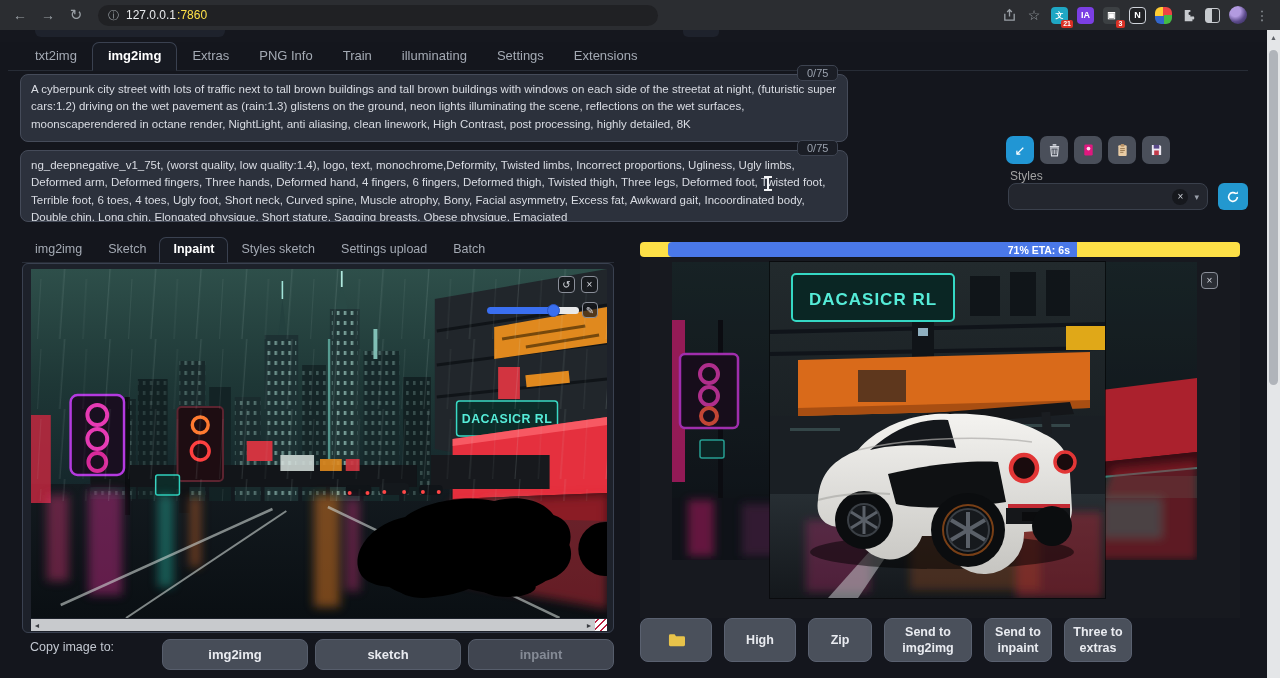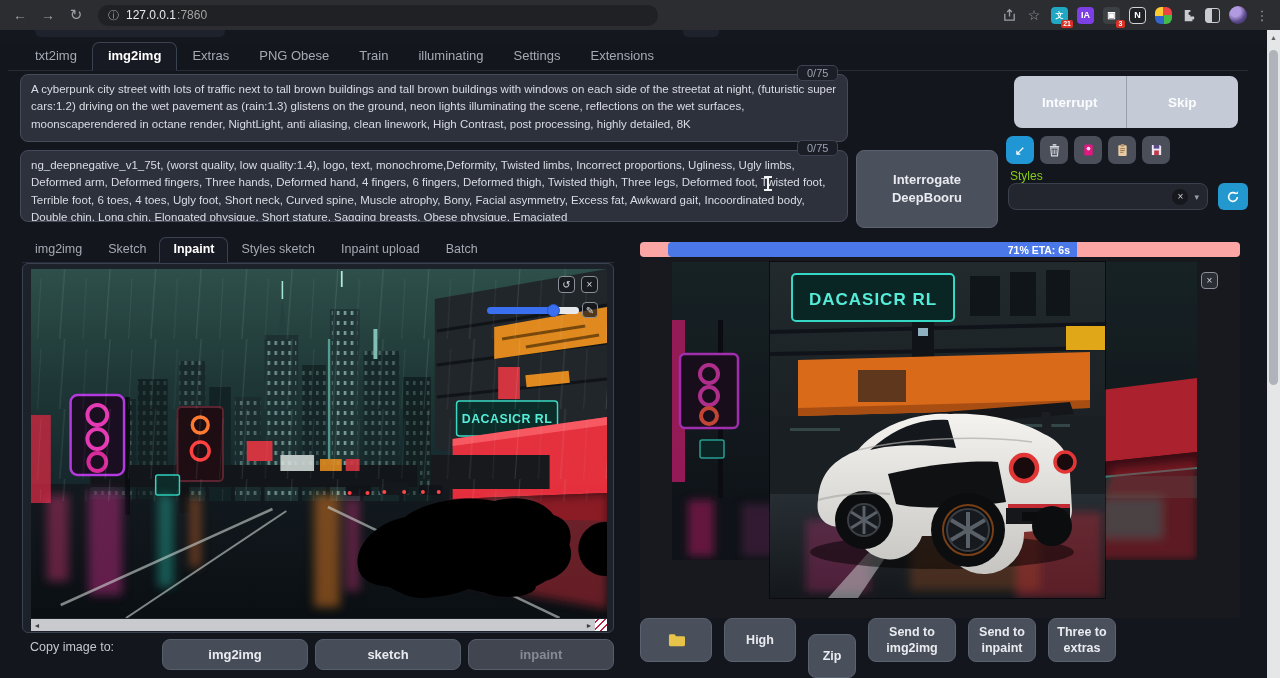--- a/index.html
+++ b/index.html
@@ -10,21 +10,21 @@
     color:#e7e9ee; -webkit-font-smoothing:antialiased;
   }
   
   .chrome { position:absolute; left:0; top:0; width:1280px; height:30px;
     background:#2b2d31; display:flex; align-items:center; padding:0 8px; gap:4px; z-index:50; }
   .nav-ic { width:24px; height:24px; display:flex; align-items:center; justify-content:center;
     color:#9aa0a6; font-size:14px; border-radius:50%; }
   .url-pill { height:21px; width:560px; margin-left:6px; background:#202124; border-radius:11px;
     display:flex; align-items:center; padding:0 10px; gap:7px; font-size:12px; color:#e8eaed; }
   .url-pill .info { color:#9aa0a6; font-size:11px; }
-  .url-port { color:#a3a3a3; }
+  .url-port { color:#fde047; }
   .chrome-right { margin-left:auto; display:flex; align-items:center; gap:9px; padding-right:4px; }
   .ext { position:relative; width:17px; height:17px; border-radius:4px; display:flex;
     align-items:center; justify-content:center; font-size:9px; font-weight:bold; color:#fff; }
   .badge { position:absolute; right:-5px; bottom:-4px; background:#d93025; color:#fff;
     font-size:7px; font-weight:bold; padding:0 2px; border-radius:2px; line-height:8px; min-width:9px; text-align:center; }
   .avatar { width:18px; height:18px; border-radius:50%;
     background:radial-gradient(circle at 35% 30%, #b29ae0 0 30%, #5b4a8a 60%, #2c2450 100%); }
   
   .topstrip { position:absolute; left:0; top:30px; width:1280px; height:12px; background:#15171e; }
   .peek { position:absolute; background:#1e222c; }
@@ -45,21 +45,21 @@
     justify-content:center; text-align:center; line-height:1.35; cursor:pointer; }
   .interrupt-skip { position:absolute; left:1014px; top:76px; width:224px; height:52px;
     border-radius:8px; overflow:hidden; display:flex; }
   .half { flex:1; background:#c5cbd6; color:#fbfcfe; font-weight:600; font-size:13.5px;
     display:flex; align-items:center; justify-content:center; cursor:pointer; }
   .half + .half { border-left:1px solid #9aa1ae; }
   .toolrow { position:absolute; left:1006px; top:136px; display:flex; gap:6px; }
   .tool { width:28px; height:28px; border-radius:7px; background:#4a4f5a; display:flex;
     align-items:center; justify-content:center; cursor:pointer; font-size:13px; color:#fff; }
   .tool.blue { background:#2196d4; }
-  .styles-label { position:absolute; left:1010px; top:169px; font-size:12px; color:#84cc16; }
+  .styles-label { position:absolute; left:1010px; top:169px; font-size:12px; color:#a3a3a3; }
   .styles-input { position:absolute; left:1008px; top:183px; width:200px; height:27px;
     background:#23262e; border:1px solid #3a404c; border-radius:8px; display:flex;
     align-items:center; justify-content:flex-end; gap:6px; padding:0 8px; cursor:pointer; }
   .clear-chip { width:16px; height:16px; background:#16181d; border-radius:50%; color:#cfd3da;
     font-size:10px; display:flex; align-items:center; justify-content:center; }
   .caret { color:#9aa0ab; font-size:9px; }
   .refresh-btn { position:absolute; left:1218px; top:183px; width:30px; height:27px;
     background:#2398cf; border-radius:6px; display:flex; align-items:center; justify-content:center; cursor:pointer; }
   
   .subtabs { position:absolute; left:22px; top:236px; width:592px; height:27px;
@@ -86,21 +86,21 @@
   .hs-resize { width:12px; height:12px;
     background:repeating-linear-gradient(135deg,#fff 0 2px,#b24 2px 3px,#fff 3px 5px); }
   
   .copy-label { position:absolute; left:30px; top:640px; font-size:12.5px; color:#c3c8d1; }
   .copy-btn { position:absolute; top:639px; width:146px; height:31px; background:#474d58;
     border:1px solid #565d6b; border-radius:8px; color:#e9ebf0; font-weight:bold; font-size:13px;
     display:flex; align-items:center; justify-content:center; cursor:pointer; }
   .copy-btn.disabled { color:#858b96; background:#404550; cursor:default; }
   
   .progress { position:absolute; left:640px; top:242px; width:600px; height:15px;
-    background:#fca5a5; border-radius:4px; overflow:hidden;padding-left:28px; }
+    background:#fde047; border-radius:4px; overflow:hidden;padding-left:28px; }
   .pb-fill { height:100%; background:#4a78e8; display:flex; align-items:center;
     justify-content:flex-end; padding-right:7px; border-radius:4px 0 0 4px; }
   .pb-label { font-size:10.5px; font-weight:bold; color:#fff; white-space:nowrap; }
   .preview { position:absolute; left:640px; top:258px; width:600px; height:360px; background:#17191f; overflow:hidden; }
   .preview-bg { position:absolute; left:32px; top:4px; width:525px; height:298px; }
   .preview-car { position:absolute; left:130px; top:4px; width:335px; height:336px; box-shadow:0 0 0 1px rgba(0,0,0,.55); }
   .preview-bg svg, .preview-car svg { display:block; width:100%; height:100%; }
   .pv-close { position:absolute; right:22px; top:14px; width:17px; height:17px; border-radius:4px;
     background:#2a2d34; border:1px solid #8a8f99; color:#cfd3da; font-size:10px; display:flex;
     align-items:center; justify-content:center; cursor:pointer; z-index:6; }
@@ -165,40 +165,35 @@
 
   <div class="topstrip">
     <div class="peek" style="left:35px; top:0; width:190px; height:7px; border-radius:0 0 6px 6px;"></div>
     <div class="peek" style="left:683px; top:0; width:36px; height:7px; border-radius:0 0 5px 5px;"></div>
   </div>
 
   <div class="tabbar">
     <div class="tab">txt2img</div>
     <div class="tab active">img2img</div>
     <div class="tab">Extras</div>
-    <div class="tab">PNG Obese</div>
+    <div class="tab">PNG Info</div>
     <div class="tab">Train</div>
     <div class="tab">illuminating</div>
     <div class="tab">Settings</div>
     <div class="tab">Extensions</div>
   </div>
 
   <div class="counter" style="left:797px; top:65px;">0/75</div>
   <div class="txtbox" style="left:20px; top:74px; width:828px; height:68px;">A cyberpunk city street with lots of traffic next to tall brown buildings and tall brown buildings with windows on each side of the streetat at night, (futuristic super cars:1.2) driving on the wet pavement as (rain:1.3) glistens on the ground, neon lights illuminating the scene, reflections on the wet surfaces, moonscaperendered in octane render, NightLight, anti aliasing, clean linework, High Contrast, post processing, highly detailed, 8K</div>
 
   <div class="counter" style="left:797px; top:140px;">0/75</div>
   <div class="txtbox" style="left:20px; top:150px; width:828px; height:72px;">ng_deepnegative_v1_75t, (worst quality, low quality:1.4), logo, text, monochrome,Deformity, Twisted limbs, Incorrect proportions, Ugliness, Ugly limbs, Deformed arm, Deformed fingers, Three hands, Deformed hand, 4 fingers, 6 fingers, Deformed thigh, Twisted thigh, Three legs, Deformed foot, Twisted foot, Terrible foot, 6 toes, 4 toes, Ugly foot, Short neck, Curved spine, Muscle atrophy, Bony, Facial asymmetry, Excess fat, Awkward gait, Incoordinated body, Double chin, Long chin, Elongated physique, Short stature, Sagging breasts, Obese physique, Emaciated</div>
   <div class="ibeam"></div>
 
-  <div class="big-btn" style="left:856px; top:150px; width:142px; height:78px; padding:0 20px;">Interrogate DeepBooru</div>
-
-  <div class="interrupt-skip">
-    <div class="half">Interrupt</div>
-    <div class="half">Skip</div>
-  </div>
+
 
   <div class="toolrow">
     <div class="tool blue">
         <span>↙</span>
       </div>
     <div class="tool">
       <svg width="13" height="14" viewBox="0 0 14 15">
           <rect x="2" y="3.2" width="10" height="1.5" fill="#d8dbe2"></rect>
           <rect x="5" y="1.2" width="4" height="1.6" fill="#d8dbe2"></rect>
           <path d="M3 5.4h8l-.8 8.4H3.8z" fill="none" stroke="#d8dbe2" stroke-width="1.2"></path>
@@ -237,21 +232,21 @@
         <path d="M13 8a5 5 0 1 1-1.6-3.7" fill="none" stroke="#fff" stroke-width="1.8"></path>
         <path d="M13.5 1.5v3.2h-3.2z" fill="#fff"></path>
       </svg>
   </div>
 
   <div class="subtabs">
     <div class="subtab">img2img</div>
     <div class="subtab">Sketch</div>
     <div class="subtab active">Inpaint</div>
     <div class="subtab">Styles sketch</div>
-    <div class="subtab">Inpaint upload</div>
+    <div class="subtab">Settings upload</div>
     <div class="subtab">Batch</div>
   </div>
 
   <div class="canvas-wrap">
     <div class="canvas-img">
       <svg viewBox="0 0 582 349" preserveAspectRatio="none">
         <defs>
           <linearGradient id="sky" x1="0" y1="0" x2="0" y2="1">
             <stop offset="0" stop-color="#2e4f4a"></stop>
               <stop offset=".5" stop-color="#1e3736"></stop>
@@ -558,21 +553,21 @@
       </div>
   </div>
 
   <div class="outrow">
     <div class="out-btn" style="width:72px;">
       <svg width="17" height="14" viewBox="0 0 18 14">
           <path d="M1 2.5 A1.5 1.5 0 0 1 2.5 1 H7 l1.5 2 H16.5 A1.5 1.5 0 0 1 18 4.5 V12 A1.5 1.5 0 0 1 16.5 13.5 H2.5 A1.5 1.5 0 0 1 1 12 Z" fill="#e8c34a"></path>
         </svg>
     </div>
     <div class="out-btn" style="width:72px;">High</div>
-    <div class="out-btn" style="width:48px;margin-top:16px;">Zip</div>
+    <div class="out-btn" style="width:64px;">Zip</div>
     <div class="out-btn" style="width:88px;">Send to img2img</div>
     <div class="out-btn" style="width:68px;">Send to inpaint</div>
     <div class="out-btn" style="width:68px;">Three to extras</div>
   </div>
 
   <div class="vscroll">
     <div class="vs-up">▲</div>
     <div class="vs-thumb"></div>
   </div>
 

